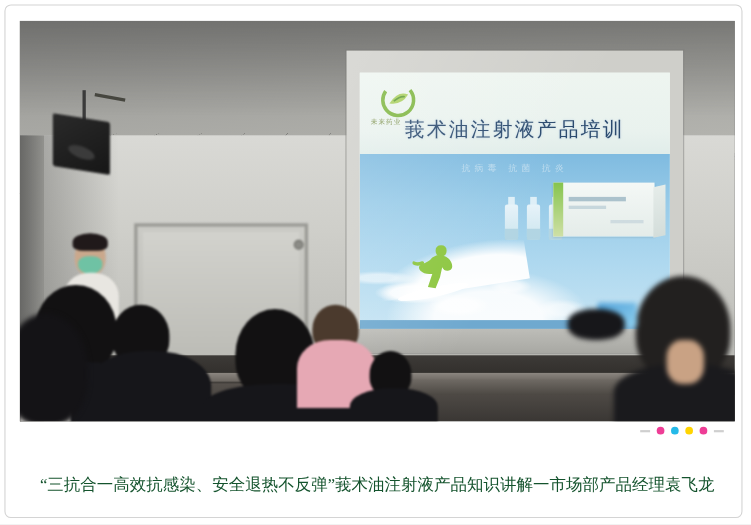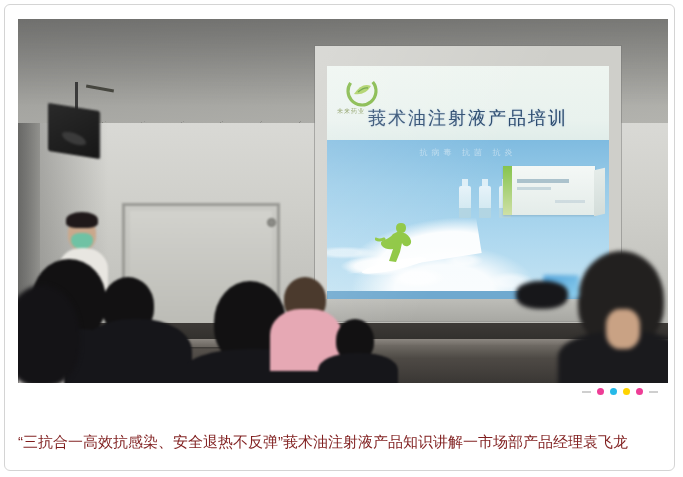--- a/index.html
+++ b/index.html
@@ -311,23 +311,24 @@
   .dot { width:7px; height:7px; border-radius:50%; display:block; }
 
   
   #caption {
     position:absolute;
     left: 13px;
     top: 424px;
     width: 650px;
     font-size: 15px;
     line-height: 25px;
-    color: #7f1d1d;
-    font-family: Liberation Sans, sans-serif;
+    color: #14532d;
+    font-family: Liberation Serif, serif;
     letter-spacing: 0px;
+    text-align: center;
   }
 </style>
 </head>
 <body>
 
 <div id="page-frame">
 
   <div id="photo">
 
     <div class="ceiling">

